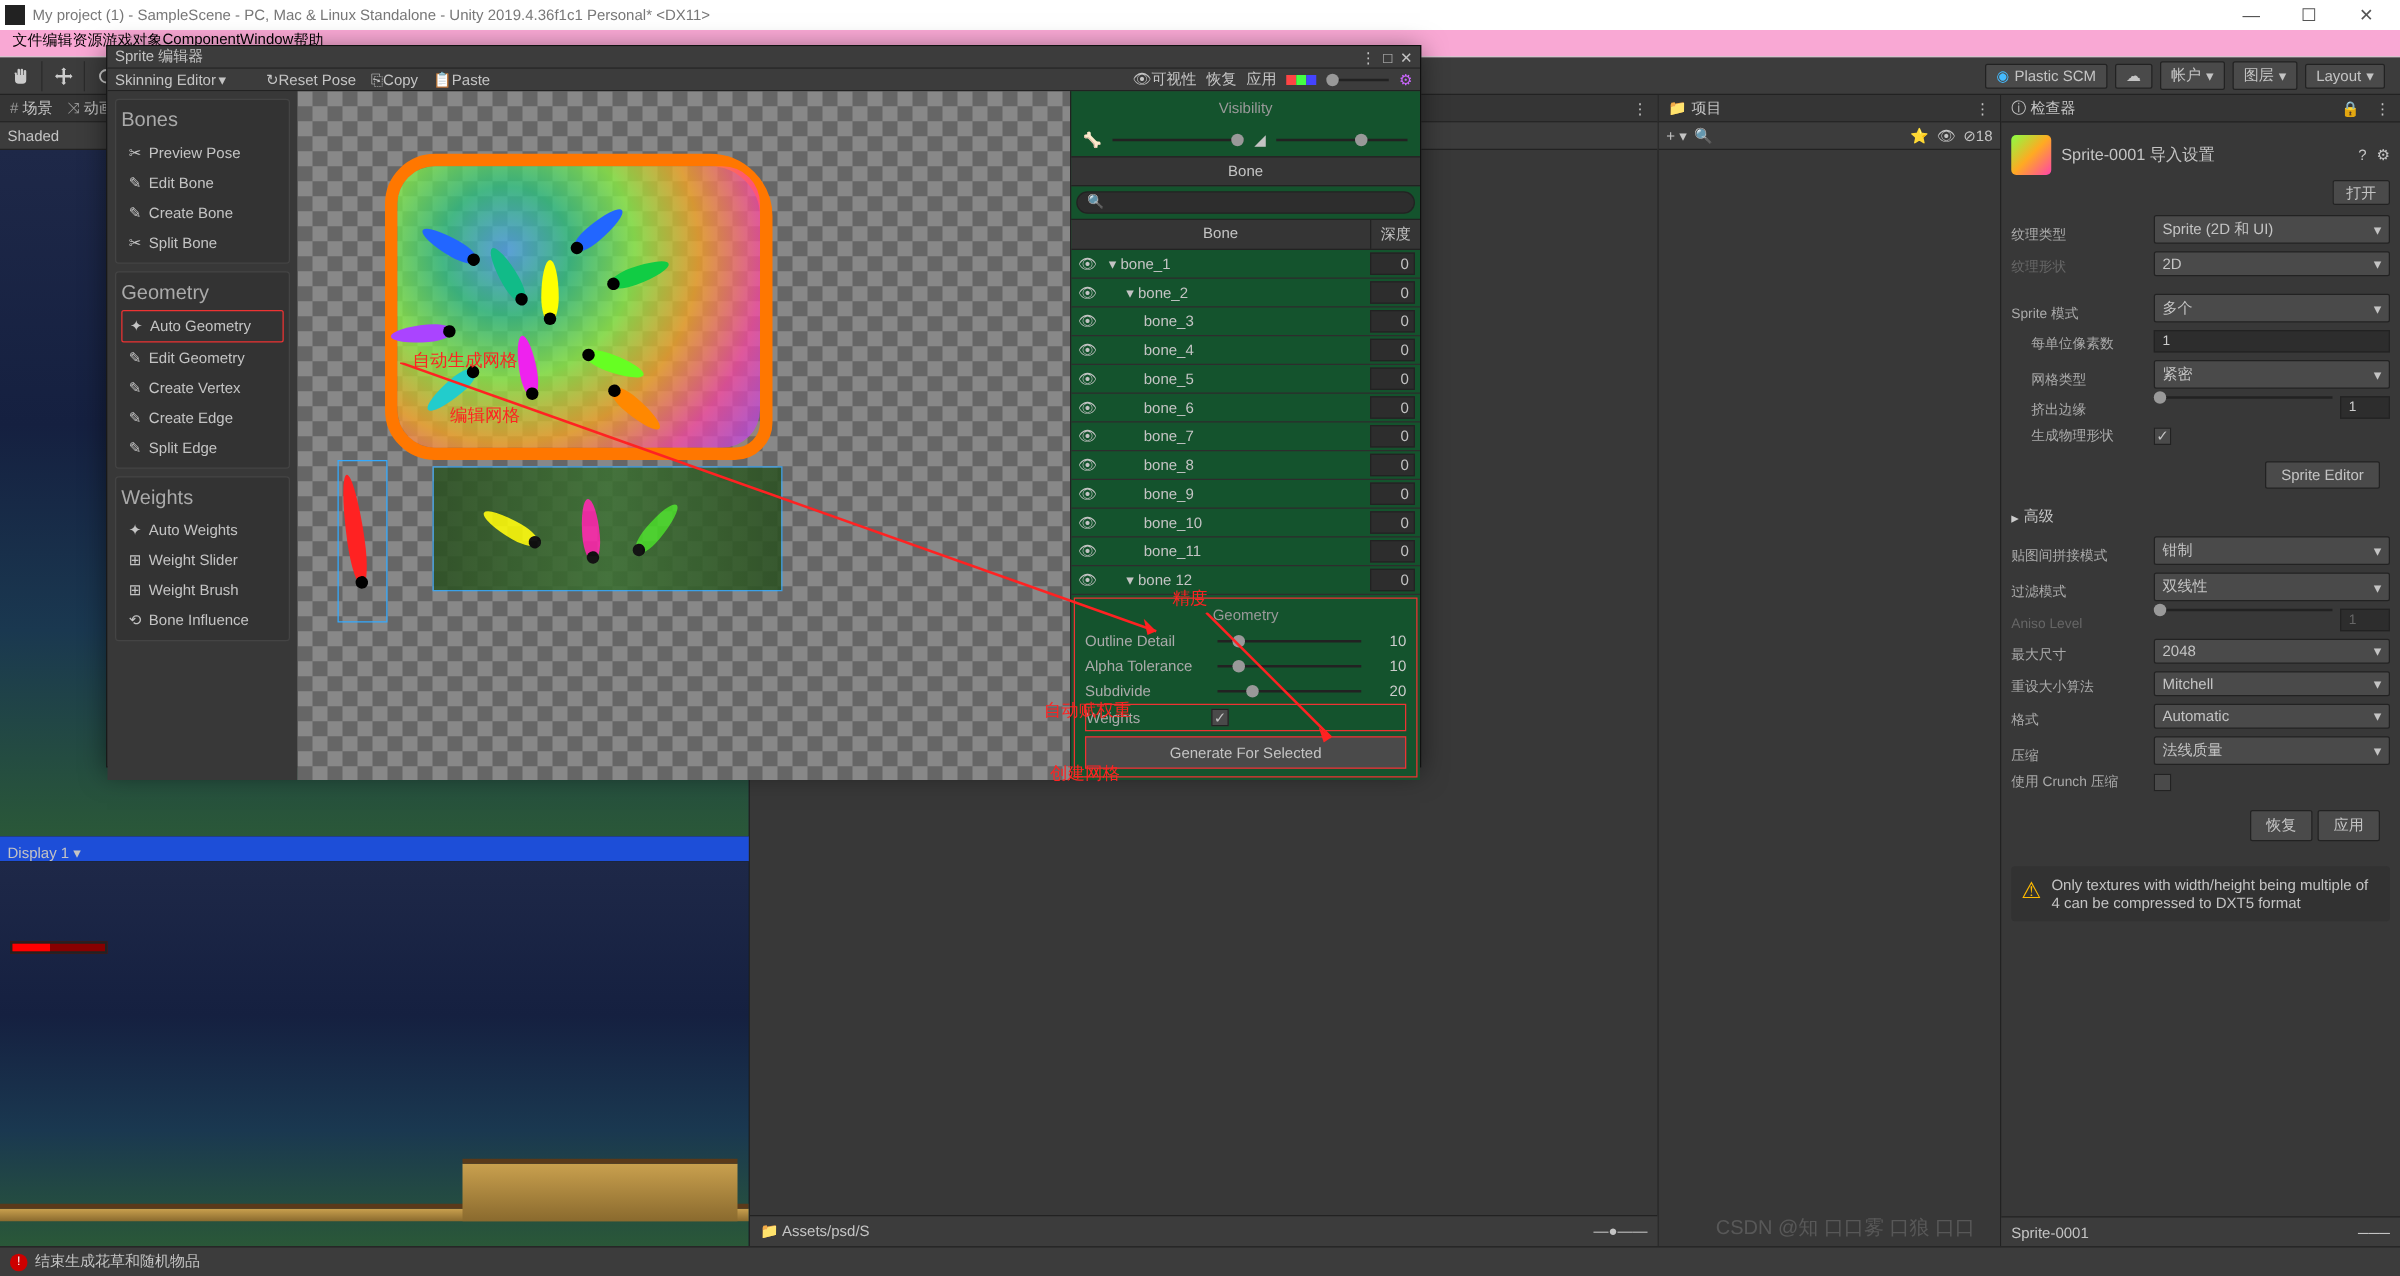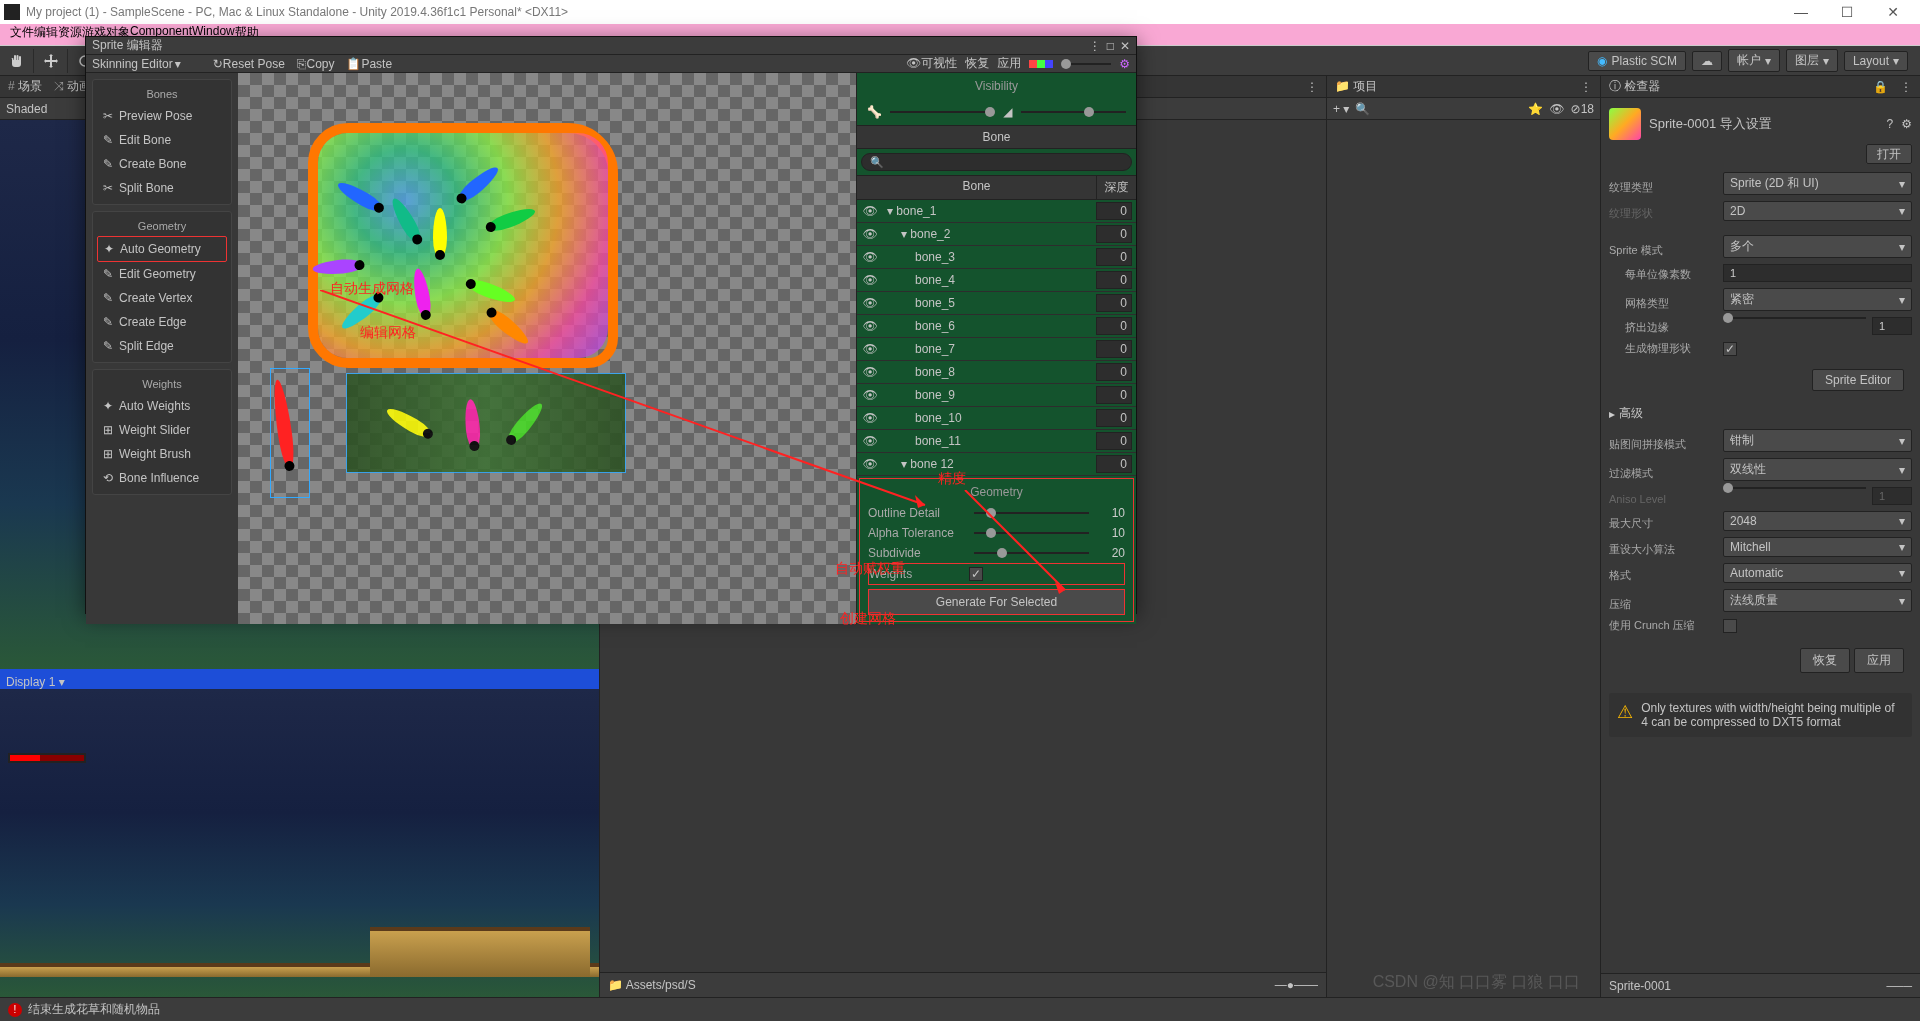--- a/index.html
+++ b/index.html
@@ -31,21 +31,21 @@
 .right-col{width:320px;border-left:1px solid #222;background:#383838;display:flex;flex-direction:column}
 .sprite-editor{position:absolute;left:85px;top:36px;width:1052px;height:578px;background:#383838;border:1px solid #111;box-shadow:0 4px 20px rgba(0,0,0,0.5);z-index:10;display:flex;flex-direction:column}
 .se-title{height:18px;background:#3c3c3c;padding:0 6px;display:flex;align-items:center;font-size:11px;border-bottom:1px solid #222}
 .se-title .close{margin-left:auto;display:flex;gap:6px}
 .se-toolbar{height:22px;background:#3c3c3c;display:flex;align-items:center;padding:0 6px;gap:12px;border-bottom:1px solid #222;font-size:11px}
 .se-dropdown{display:flex;align-items:flex-start;gap:2px}
 .se-toolbar .right{margin-left:auto;display:flex;gap:8px;align-items:center}
 .se-body{flex:1;display:flex}
 .se-left-panel{width:152px;background:#383838;padding:6px;display:flex;flex-direction:column;gap:6px}
 .se-section{background:#333;border:1px solid #444;border-radius:3px;padding:4px}
-.se-section-title{text-align:center;font-size:11px;color:#aaa;padding:4px 0}
+.se-section-title{font-size:16px;color:#aaa;padding:4px 0}
 .se-btn{display:flex;align-items:center;gap:6px;padding:5px 6px;font-size:11px;color:#bbb;cursor:pointer;border-radius:2px}
 .se-btn.highlight{border:1px solid #e33}
 .se-canvas{flex:1;background:repeating-conic-gradient(#666 0 25%,#888 0 50%) 0 0/24px 24px;position:relative}
 .se-sprite-main{position:absolute;left:70px;top:50px;width:310px;height:245px;background:rgba(255,128,0,0.1);border:10px solid #ff7700;border-radius:40px 50px 30px 40px}
 .se-sprite-main .inner{position:absolute;inset:0;background:radial-gradient(circle at 30% 30%,#4af 0%,#2c8 20%,#8f4 40%,#fa2 60%,#f4a 80%,#a4f 100%);opacity:0.7;border-radius:30px}
 .teardrop{position:absolute;width:14px;height:50px;background:currentColor;border-radius:50% 50% 50% 50%/60% 60% 40% 40%;transform-origin:50% 85%}
 .teardrop::after{content:'';position:absolute;bottom:-2px;left:2px;width:10px;height:10px;background:#000;border-radius:50%}
 .se-sprite-sec{position:absolute;left:32px;top:295px;width:40px;height:130px;border:1px solid #3af}
 .se-sprite-sec .drop{position:absolute;left:10px;top:10px;color:#f22}
 .se-sprite-ter{position:absolute;left:108px;top:300px;width:280px;height:100px;background:linear-gradient(90deg,#2a5020 0%,#3a7030 50%,#2a5020 100%);opacity:0.85;border:1px solid #3af}

